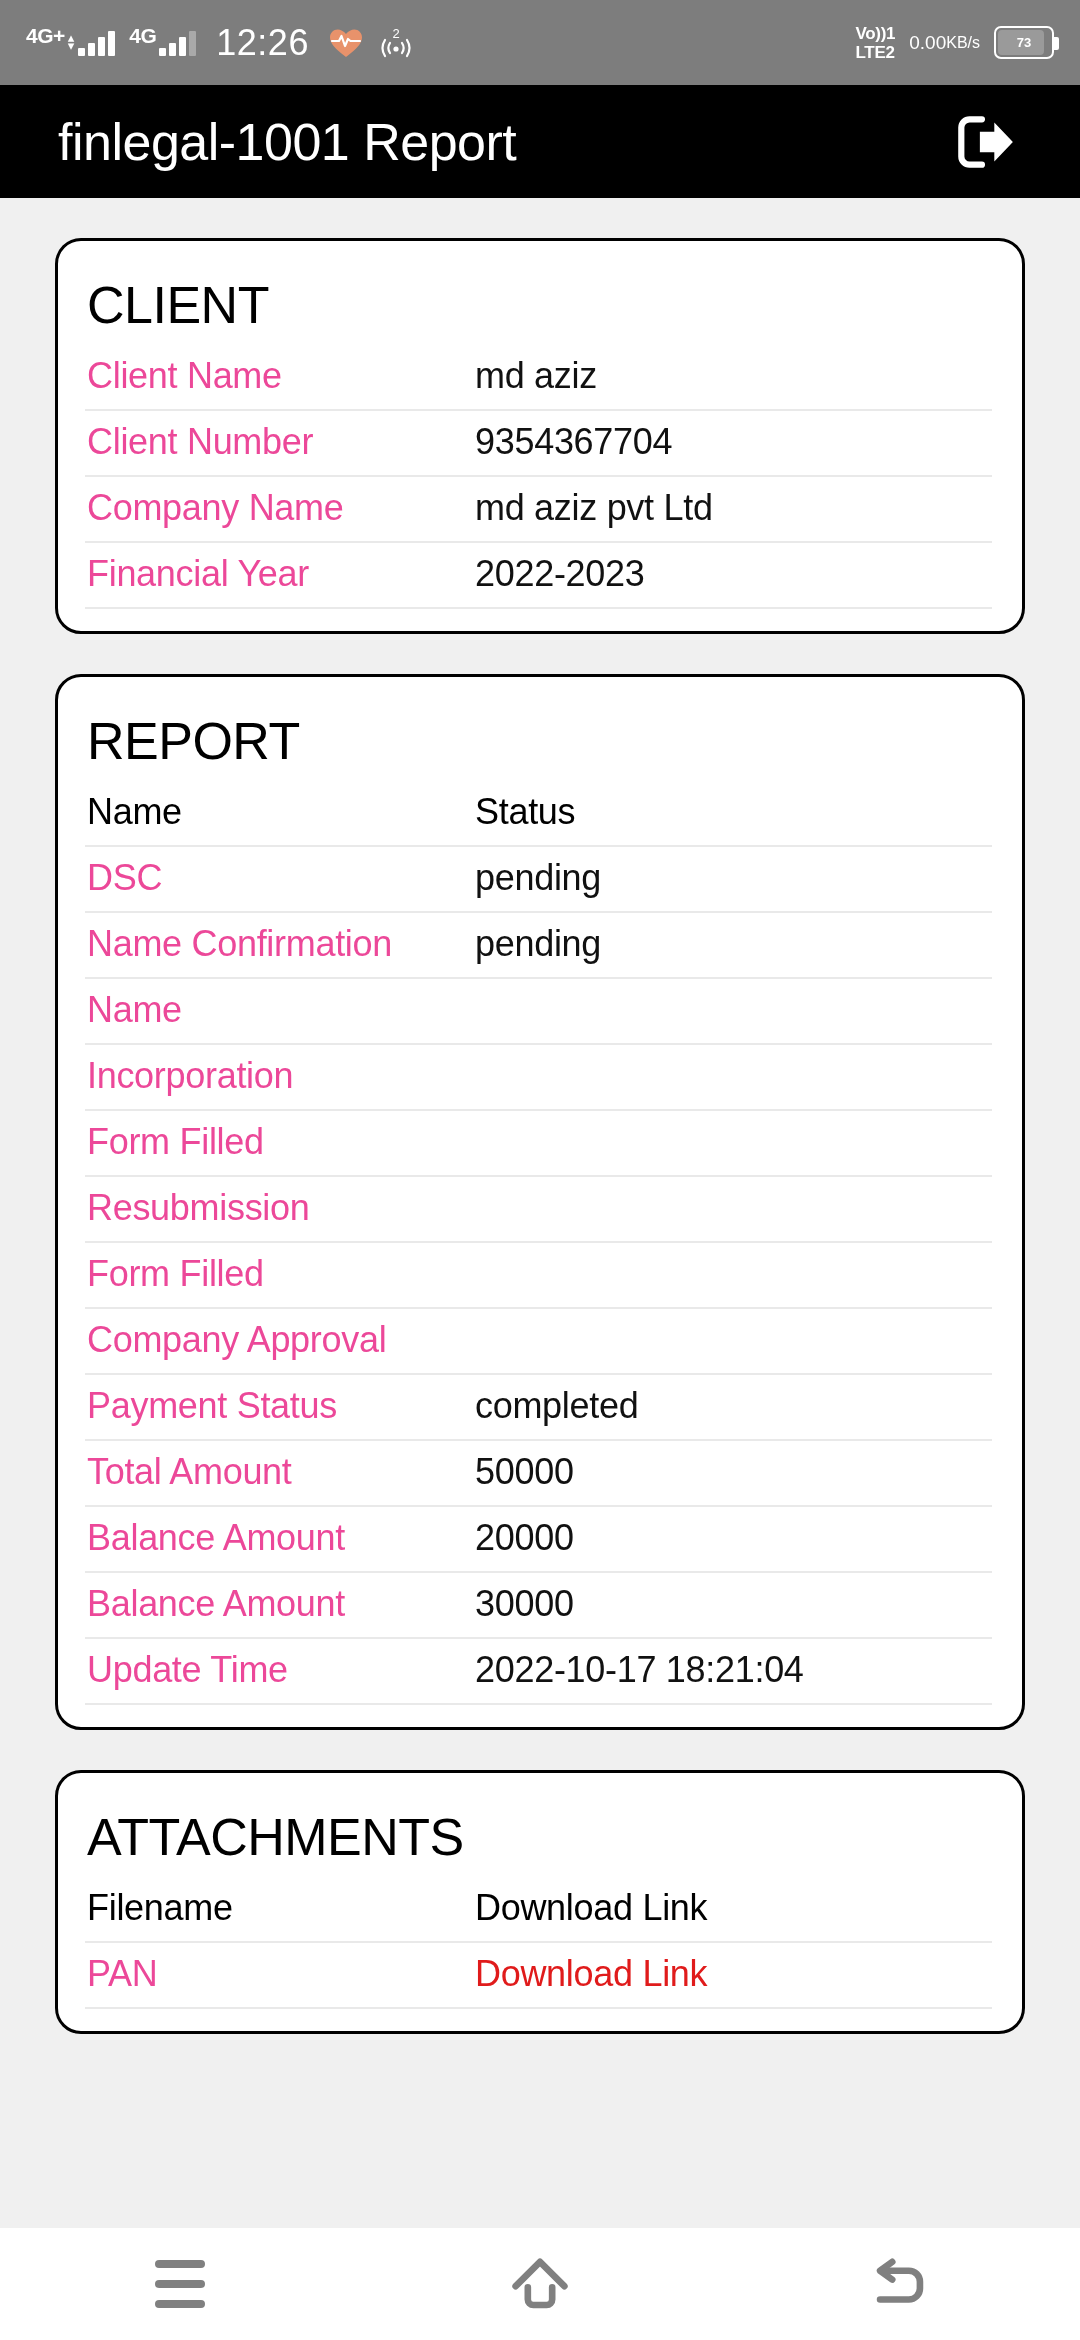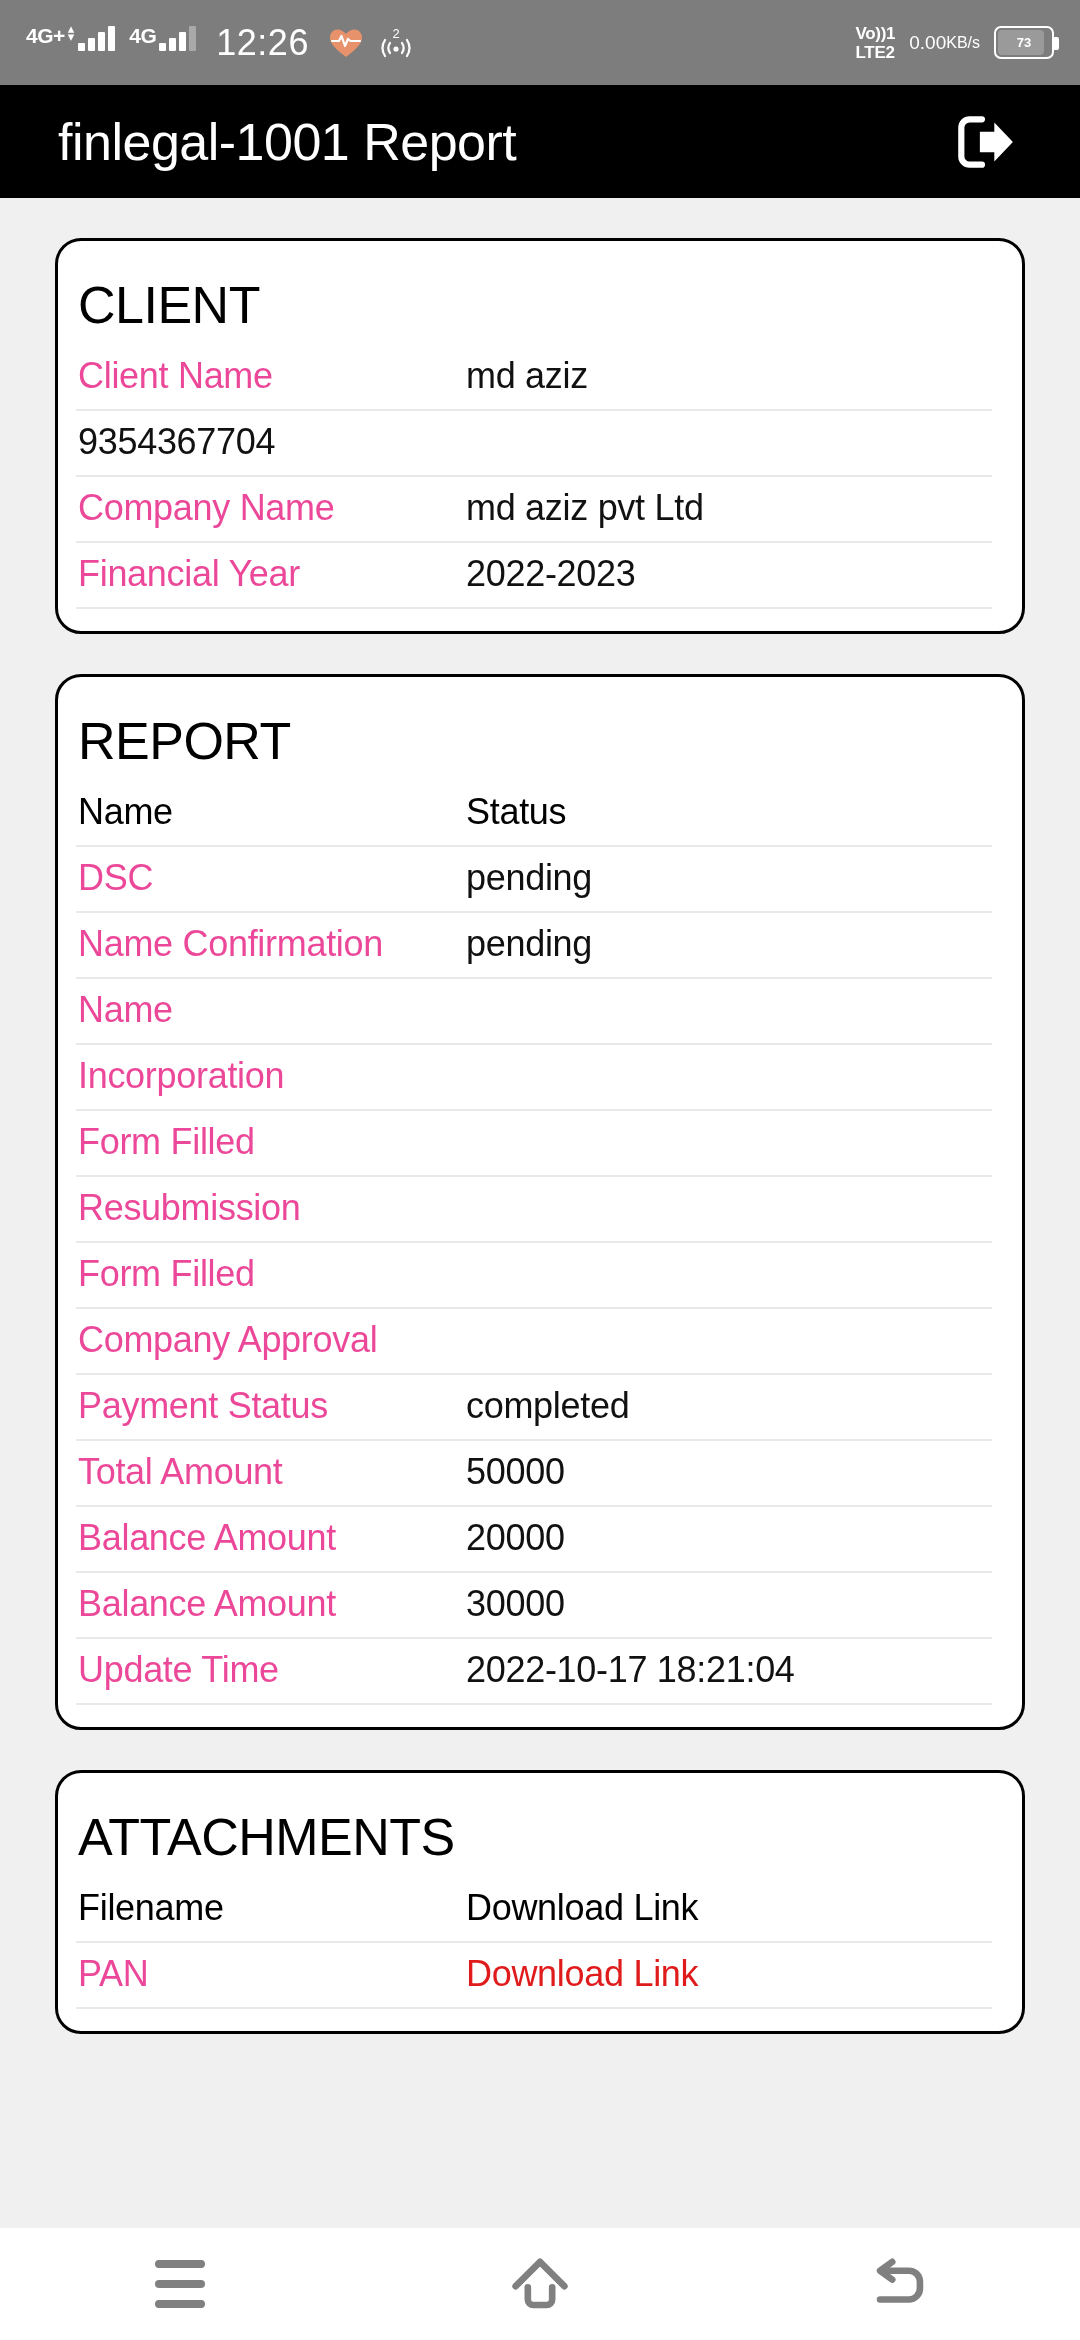--- a/index.html
+++ b/index.html
@@ -13,21 +13,21 @@
 
   
   .statusbar{
     position:absolute; top:0; left:0; width:1080px; height:85px;
     background:#7d7d7d; color:#ffffff;
     display:flex; align-items:center; padding:0 26px;
   }
   .sb-left{ display:flex; align-items:center; gap:14px; }
   .sb-right{ margin-left:auto; display:flex; align-items:center; gap:14px; }
 
-  .net{ display:flex; align-items:flex-start; gap:3px; }
+  .net{ display:flex; align-items:center; gap:3px; }
   .net .lbl{ font-size:21px; font-weight:bold; line-height:1; margin-bottom:14px; letter-spacing:-0.5px; }
   .bars{ display:flex; align-items:flex-end; gap:3px; height:26px; }
   .bars i{ display:block; width:7px; background:#ffffff; border-radius:1px; }
   .bars i:nth-child(1){ height:8px; }
   .bars i:nth-child(2){ height:13px; }
   .bars i:nth-child(3){ height:19px; }
   .bars i:nth-child(4){ height:25px; }
   .bars.dim i:nth-child(4){ background:#a9a9a9; }
   .updown{ font-size:13px; line-height:8px; margin-right:1px; margin-bottom:2px; }
 
@@ -52,21 +52,21 @@
     position:absolute; top:85px; left:0; width:1080px; height:113px;
     background:#000000; display:flex; align-items:center; padding:0 58px 0 58px;
   }
   .appbar .title{ color:#ffffff; font-size:52px; font-weight:400; letter-spacing:-0.5px; }
   .appbar .logout{ margin-left:auto; width:76px; height:76px; display:flex; align-items:center; justify-content:center; cursor:pointer; }
 
   
   .content{ position:absolute; top:198px; left:0; width:1080px; height:2030px; overflow:hidden; }
   .card{
     margin:40px 55px 0 55px; background:#ffffff; border:3px solid #000000;
-    border-radius:26px; padding:28px 30px 22px 18px;
+    border-radius:26px; padding:28px 30px 22px 27px;
   }
   .card h2{ font-size:52px; font-weight:400; letter-spacing:-0.5px; margin:6px 0 10px 2px; color:#000; }
   .row{ display:flex; align-items:baseline; border-bottom:2px solid #e9e9e9; padding:10px 0 12px 2px; }
   .row.header .k, .row.header .v{ color:#000; }
   .k{ width:388px; flex:0 0 388px; font-size:36px; color:#ec4899; letter-spacing:-0.3px; }
   .v{ flex:1; font-size:36px; color:#111; letter-spacing:-0.3px; }
   .v.link{ color:#e01b1b; }
 
   
   .navbar{
@@ -151,20 +151,21 @@
 
   <div class="content">
 
     <div class="card">
       <h2>CLIENT</h2>
       <div class="row">
         <div class="k">Client Name</div>
         <div class="v">md aziz</div>
       </div>
       <div class="row">
+        <div class="k">Client Number</div>
         <div class="v">9354367704</div>
       </div>
       <div class="row">
         <div class="k">Company Name</div>
         <div class="v">md aziz pvt Ltd</div>
       </div>
       <div class="row">
         <div class="k">Financial Year</div>
         <div class="v">2022-2023</div>
       </div>

